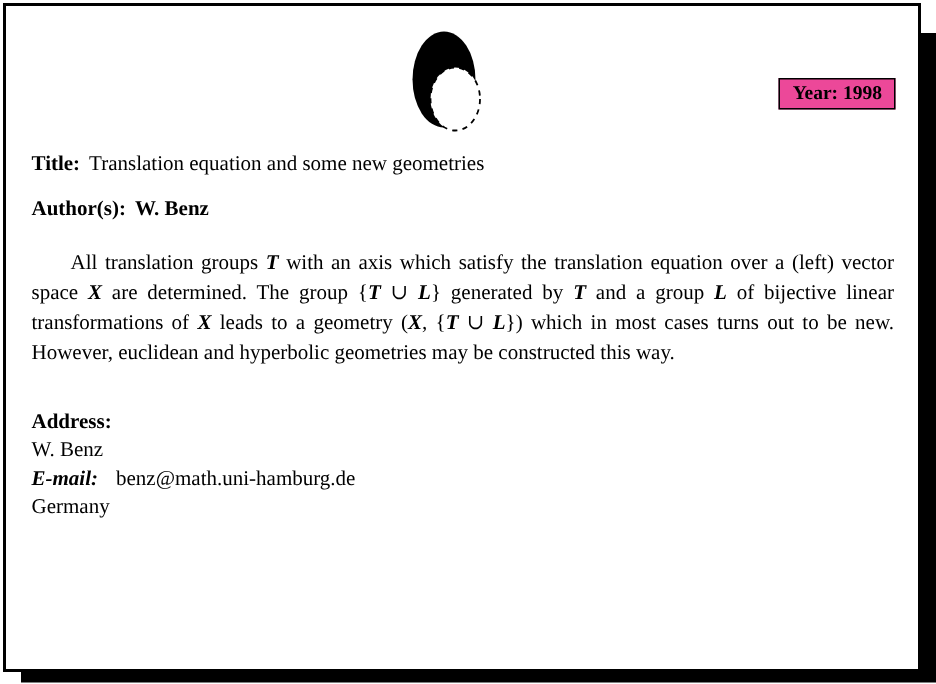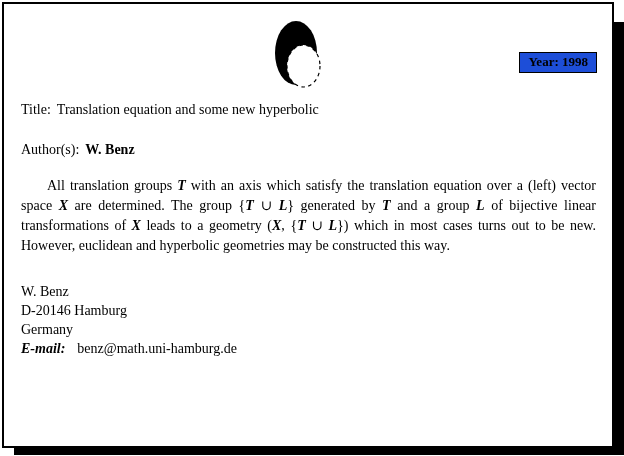--- a/index.html
+++ b/index.html
@@ -47,32 +47,32 @@
     display: flex;
     gap: 9px;
   }
   .badge {
     border: 1.5px solid #000000;
     padding: 1px 8px 2px 8px;
     font-weight: bold;
     font-size: 13px;
     line-height: 16px;
     white-space: nowrap;
-    background: #1d4ed8;
+    background: #ec4899;
   }
   .content {
     position: absolute;
     left: 17px;
     right: 16px;
     top: 96px;
     font-size: 14px;
   }
   .line-title { line-height: 20px; }
-  .line-author { margin-top: 20px; line-height: 20px; }
-  b.lbl { font-weight: normal; }
+  .line-author { margin-top: 10px; line-height: 20px; }
+  b.lbl { font-weight: bold; }
   .abstract {
     margin-top: 16px;
     text-align: justify;
     line-height: 20px;
     text-indent: 26px;
   }
   .math {
     font-weight: bold;
     font-style: italic;
   }
@@ -100,33 +100,33 @@
       <ellipse cx="30.5" cy="46" rx="16.5" ry="21" fill="#ffffff" stroke="#000000" stroke-width="1.2" stroke-dasharray="3.5 3.5"></ellipse>
     </svg>
 
     <div class="badges">
       <div class="badge">Year: 1998</div>
     </div>
 
     <div class="content">
 
       <div class="line-title">
-        <b class="lbl">Title:</b><span class="gap6"></span><span>Translation equation and some new hyperbolic</span>
+        <b class="lbl">Title:</b><span class="gap6"></span><span>Translation equation and some new geometries</span>
       </div>
 
       <div class="line-author">
         <b class="lbl">Author(s):</b><span class="gap6"></span><b>W. Benz</b>
       </div>
 
       <div class="abstract"><span>All translation groups </span><span class="math">T</span><span> with an axis which satisfy the translation equation over a (left) vector space </span><span class="math">X</span><span> are determined. The group {</span><span class="math">T</span><span> ∪ </span><span class="math">L</span><span>} generated by </span><span class="math">T</span><span> and a group </span><span class="math">L</span><span> of bijective linear transformations of </span><span class="math">X</span><span> leads to a geometry (</span><span class="math">X</span><span>, {</span><span class="math">T</span><span> ∪ </span><span class="math">L</span><span>}) which in most cases turns out to be new. However, euclidean and hyperbolic geometries may be constructed this way.</span></div>
 
       <div class="address">
+        <div><b class="lbl">Address:</b></div>
         <div>W. Benz</div>
-        <div>D-20146 Hamburg</div>
-        <div>Germany</div>
         <div>
           <span class="email-label">E-mail:</span><span class="email-value">benz@math.uni-hamburg.de</span>
         </div>
+        <div>Germany</div>
       </div>
 
     </div>
   </div>
 </div>
 
 </body></html>

